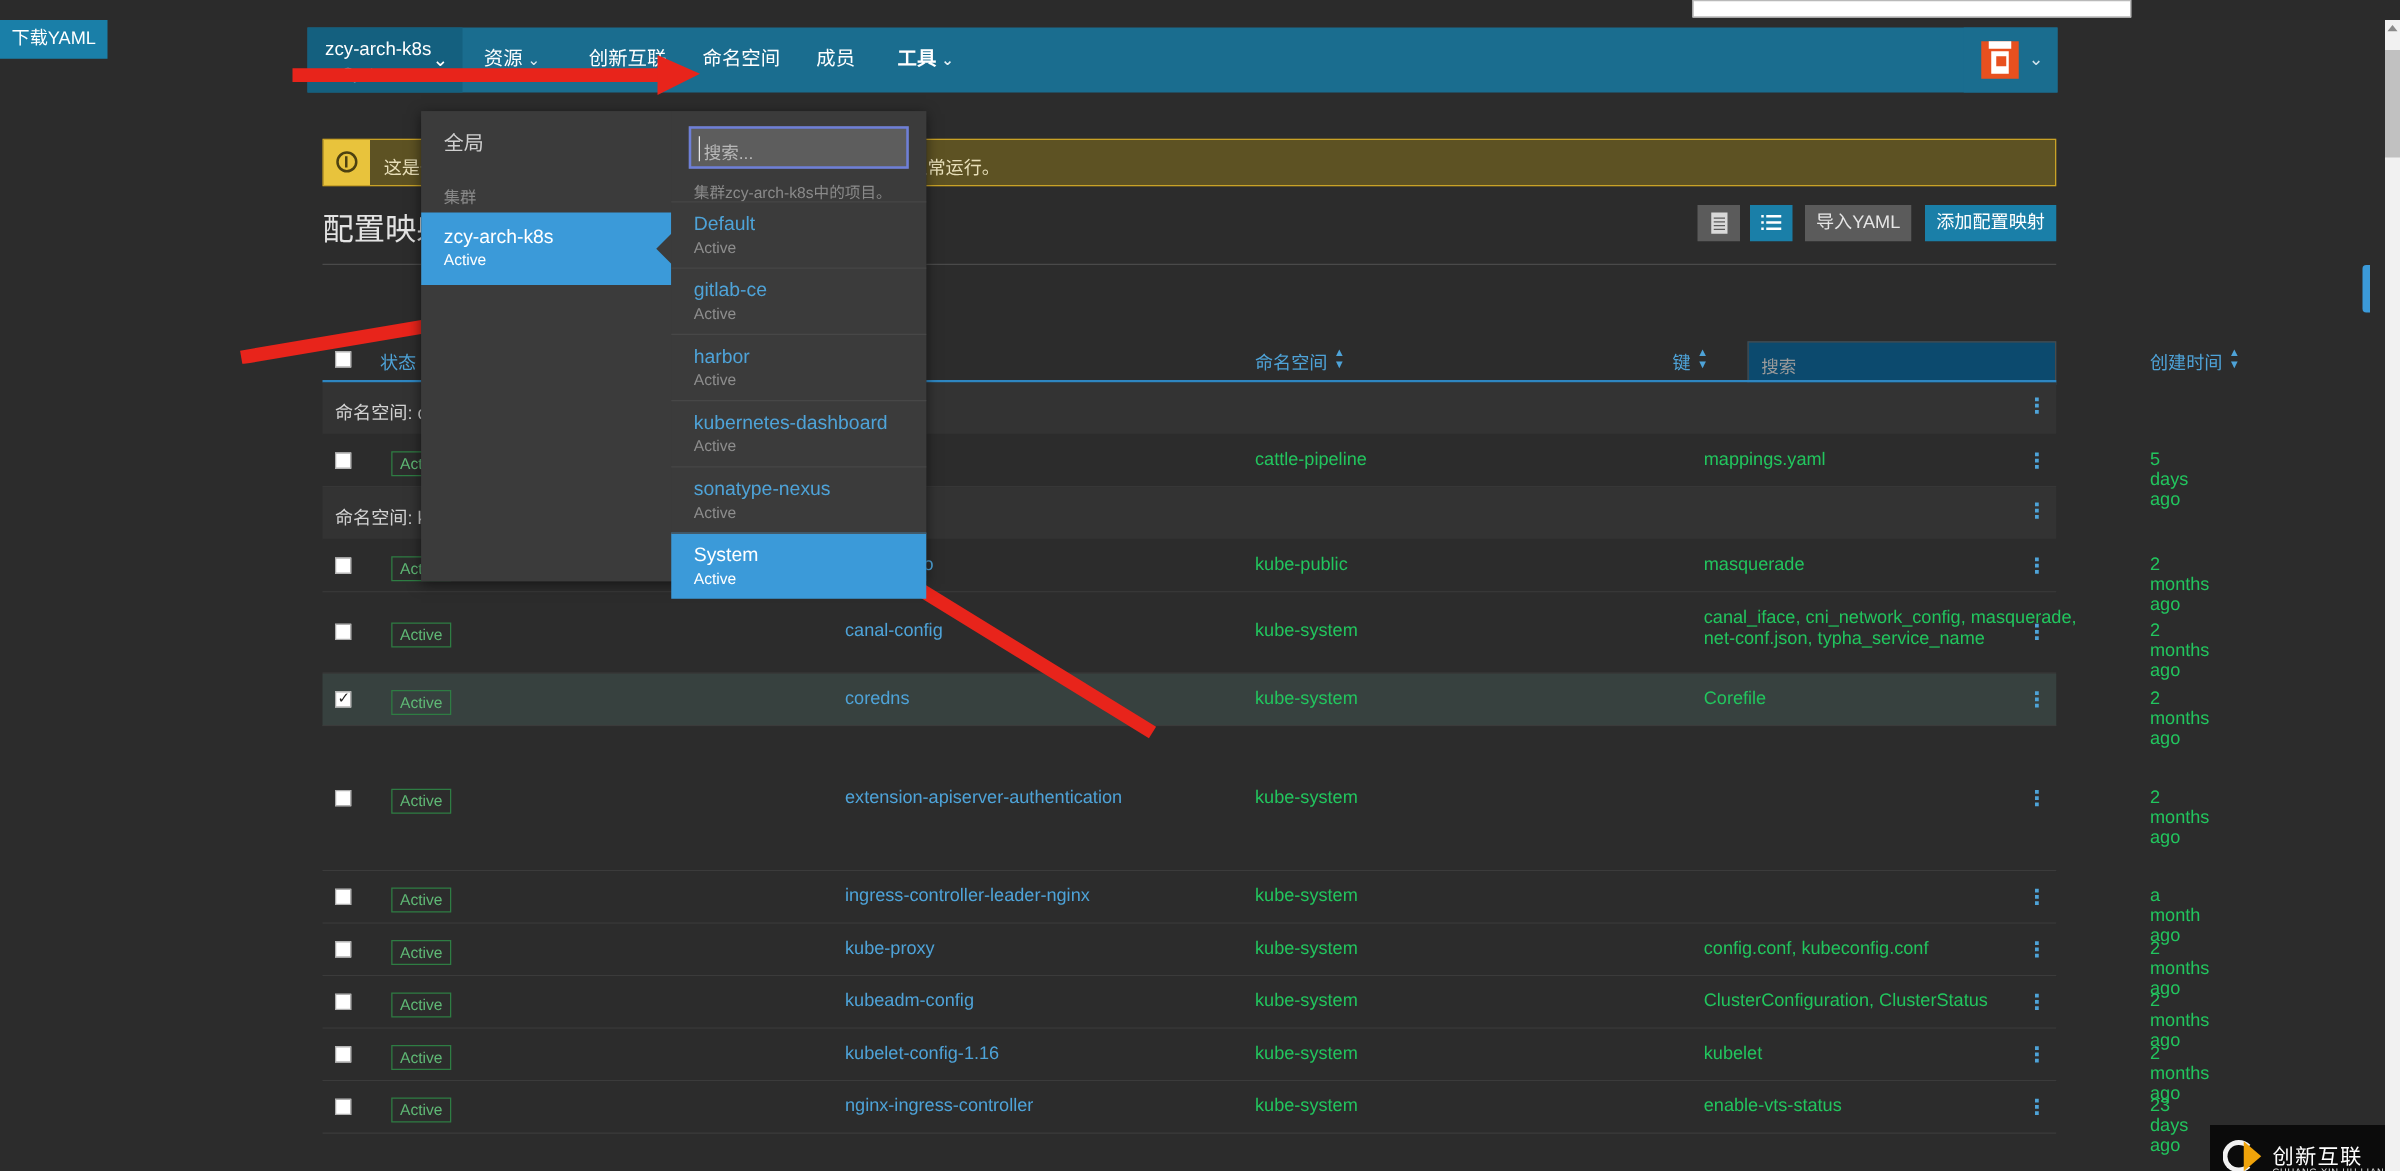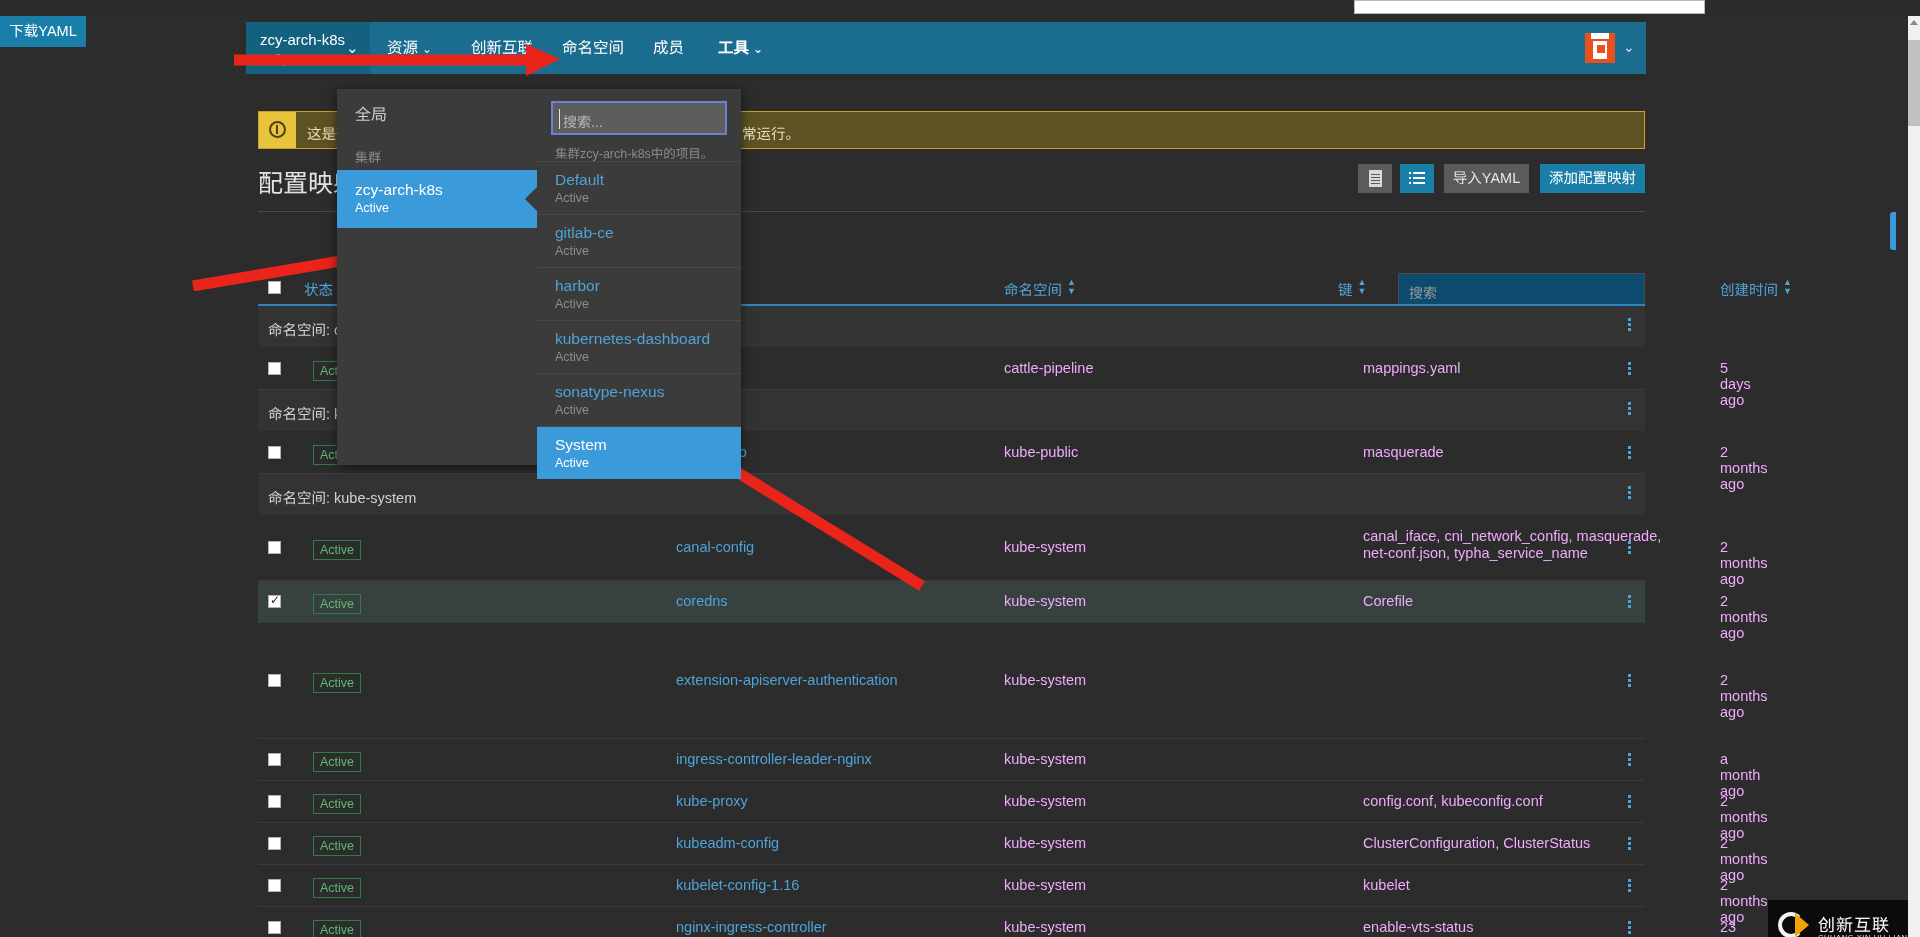--- a/index.html
+++ b/index.html
@@ -62,21 +62,21 @@
   #table{position:absolute;left:258px;top:256px;width:1387px;}
   #thead{position:relative;height:32px;border-bottom:2px solid #2e86c1;}
   .th{position:absolute;top:6px;font-size:14.5px;color:#4ea3d8;cursor:pointer;white-space:nowrap;}
   .sortarrows{display:inline-block;margin-left:5px;position:relative;top:-1px;color:#4ea3d8;font-size:9px;line-height:9px;}
   .cb{position:absolute;width:13px;height:13px;background:#ffffff;border:1px solid #b0b0b0;box-sizing:border-box;cursor:pointer;}
   .cb.checked::after{content:"✓";position:absolute;left:1px;top:-3px;font-size:12px;color:#222;line-height:14px;}
   .grouprow{position:relative;height:41px;background:#333333;border-bottom:1px solid #2c2c2c;}
   .grouprow .glabel{position:absolute;left:10px;top:12px;font-size:14.5px;color:#d2d2d2;white-space:nowrap;}
   .row{position:relative;border-bottom:1px solid #3b3b3b;background:#2c2c2c;}
   .row.sel{background:#37413f;}
-  .cell{position:absolute;font-size:14.5px;color:#f0abfc;}
+  .cell{position:absolute;font-size:14.5px;color:#22c55e;}
   .badge{position:absolute;left:55px;height:18px;line-height:18px;padding:0 6px;border:1px solid #2e7d43;color:#5fb875;font-size:12.5px;background:transparent;white-space:nowrap;}
   .link{color:#4ea3d8;cursor:pointer;white-space:nowrap;}
   .kebab{position:absolute;right:8px;width:16px;text-align:center;color:#4ea3d8;font-size:17px;letter-spacing:0;cursor:pointer;line-height:1;}
   .kebab span{display:block;width:3px;height:3px;margin:2px auto;background:#4ea3d8;}
   
   #dd{position:absolute;left:337px;top:73px;width:404px;height:376px;background:#3b3b3b;box-shadow:0 2px 10px rgba(0,0,0,.55);z-index:40;}
   #dd-left{position:absolute;left:0;top:0;width:200px;height:376px;background:#3b3b3b;}
   #dd-right{position:absolute;left:200px;top:0;width:204px;height:376px;background:#3b3b3b;}
   .dd-head{font-size:13px;color:#8a8a8a;padding:10px 14px 4px 18px;}
   .dd-global{font-size:16px;color:#cfcfcf;padding:12px 18px;cursor:pointer;}
@@ -239,28 +239,20 @@
           <div class="cell link" style="left: 418px; top: 12px;">cluster-info</div>
           <div class="cell" style="left: 746px; top: 12px;">kube-public</div>
           <div class="cell" style="left: 1105px; width: 310px; line-height: 17px; top: 12px;">masquerade</div>
           <div class="cell" style="left: 1462px; top: 12px;">2 months ago</div>
           <div class="kebab" style="top: 12px;">
             <span></span>
             <span></span>
             <span></span>
           </div>
         </div>
-        <div class="grouprow">
-          <div class="glabel">命名空间: kube-system</div>
-          <div class="kebab" style="top: 10px;">
-            <span></span>
-            <span></span>
-            <span></span>
-          </div>
-        </div>
         <div class="row" style="height: 64px;">
           <div class="cb" style="left: 10px; top: 25px;"></div>
           <div class="badge" style="top: 24px;">Active</div>
           <div class="cell link" style="left: 418px; top: 23px;">canal-config</div>
           <div class="cell" style="left: 746px; top: 23px;">kube-system</div>
           <div class="cell" style="left: 1105px; width: 310px; line-height: 17px; top: 12px;">canal_iface, cni_network_config, masquerade, net-conf.json, typha_service_name</div>
           <div class="cell" style="left: 1462px; top: 23px;">2 months ago</div>
           <div class="kebab" style="top: 23px;">
             <span></span>
             <span></span>

